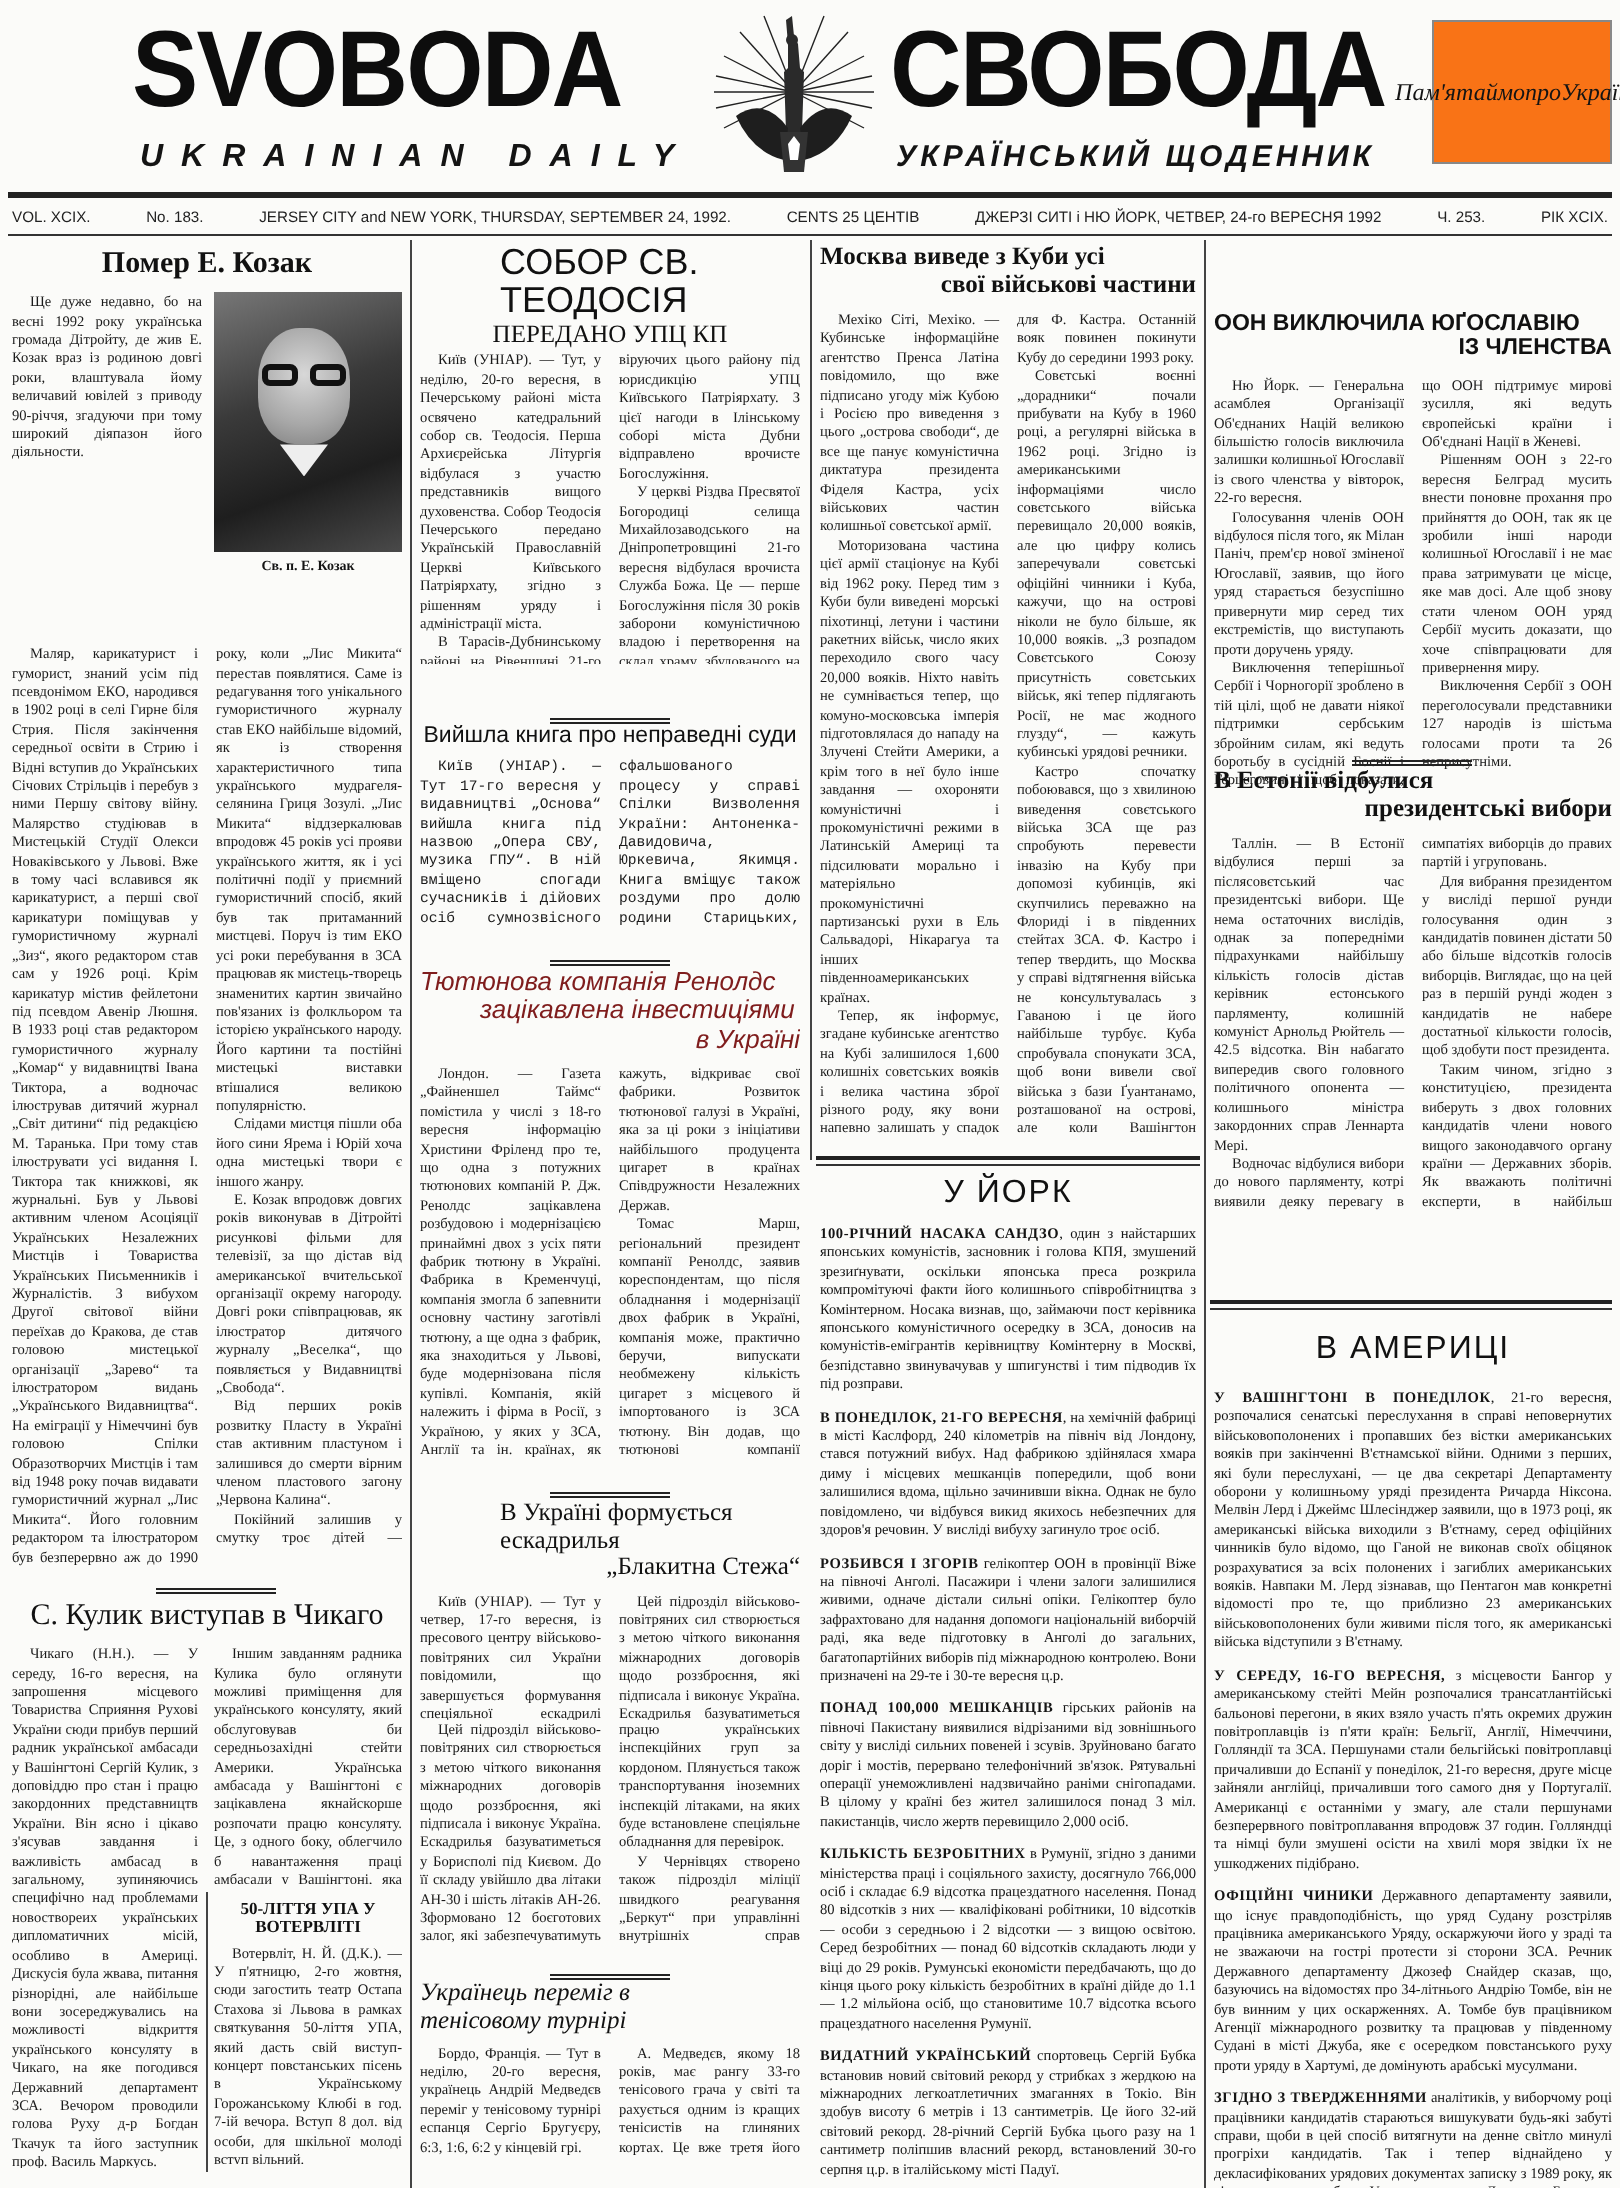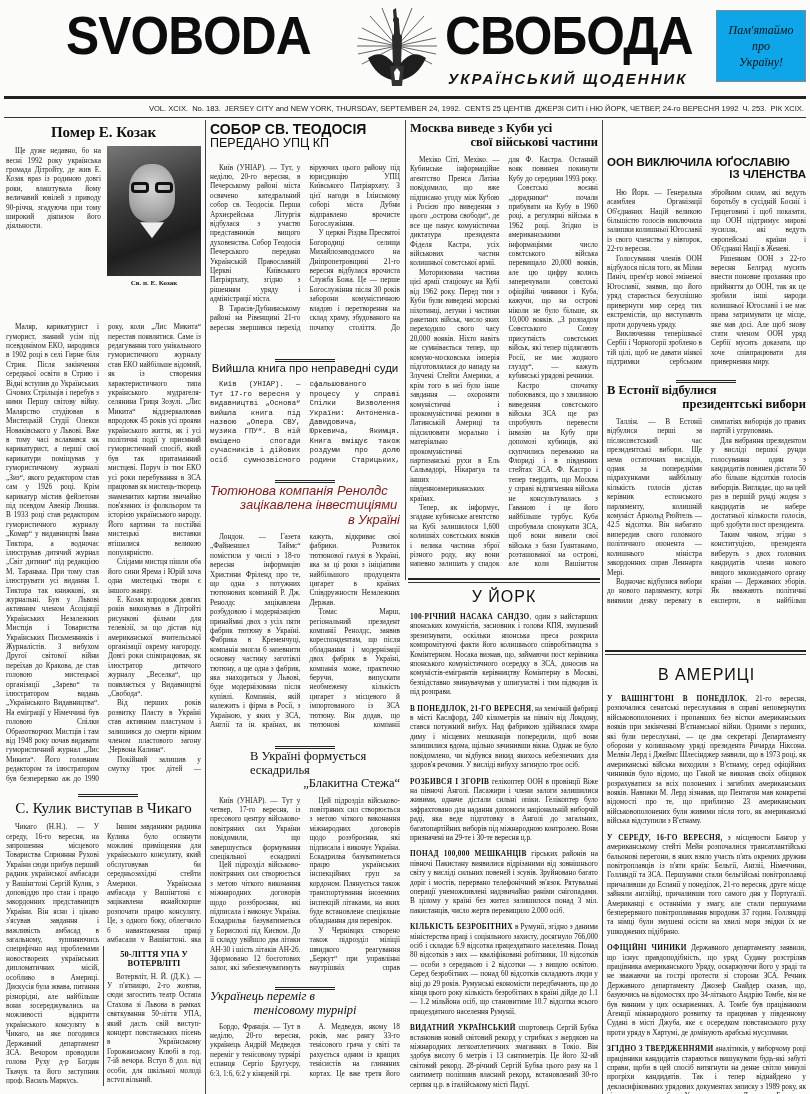--- a/index.html
+++ b/index.html
@@ -6,26 +6,26 @@
   html, body { width: 810px; height: 1094px; background: #fbfbf9; overflow: hidden; }
   body { font-family: "Liberation Serif", serif; color: #141414; position: relative; }
 
   
   .masthead { position: absolute; left: 0; top: 0; width: 810px; height: 95px; }
   .title-latin { position: absolute; left: 66px; top: 8px; font-family: "Liberation Sans", sans-serif; font-weight: bold; font-size: 54px; letter-spacing: -1px; transform: scaleX(0.92); transform-origin: left top; line-height: 1; color: #0d0d0d; }
   .title-cyr { position: absolute; left: 445px; top: 8px; font-family: "Liberation Sans", sans-serif; font-weight: bold; font-size: 54px; letter-spacing: -1px; transform: scaleX(0.92); transform-origin: left top; line-height: 1; color: #0d0d0d; }
   .sub-latin { position: absolute; left: 70px; top: 70px; font-family: "Liberation Sans", sans-serif; font-style: italic; font-weight: bold; font-size: 16px; letter-spacing: 9px; }
   .sub-cyr { position: absolute; left: 448px; top: 70px; font-family: "Liberation Sans", sans-serif; font-style: italic; font-weight: bold; font-size: 15px; letter-spacing: 2px; }
   .emblem { position: absolute; left: 352px; top: 6px; width: 90px; height: 84px; }
-  .remember-box { position: absolute; left: 716px; top: 10px; width: 90px; height: 72px; border: 1px solid #888; display: flex; flex-direction: column; align-items: center; justify-content: center; font-style: italic; font-size: 12px; line-height: 1.35; text-align: center; background: #0ea5e9; }
+  .remember-box { position: absolute; left: 716px; top: 10px; width: 90px; height: 72px; border: 1px solid #888; display: flex; flex-direction: row; align-items: center; justify-content: center; font-style: italic; font-size: 12px; line-height: 1.35; text-align: center; background: #f97316; }
 
   .rule-thick { position: absolute; left: 4px; width: 802px; height: 3px; background: #222; }
   .rule-thin { position: absolute; left: 4px; width: 802px; height: 1px; background: #333; }
 
-  .dateline { position: absolute; left: 4px; top: 101px; width: 802px; height: 14px; font-family: "Liberation Sans", sans-serif; font-size: 7.6px; display: flex; justify-content: flex-end; align-items: center; color: #222; white-space: nowrap; }
+  .dateline { position: absolute; left: 4px; top: 101px; width: 802px; height: 14px; font-family: "Liberation Sans", sans-serif; font-size: 7.6px; display: flex; justify-content: space-between; align-items: center; color: #222; white-space: nowrap; }
   .dateline span { padding: 0 2px; }
 
   
   .col { position: absolute; overflow: hidden; }
   .vrule { position: absolute; width: 1px; background: #444; }
 
   .hl { font-family: "Liberation Serif", serif; font-weight: bold; color: #111; line-height: 1.08; }
   .hl-sans { font-family: "Liberation Sans", sans-serif; font-weight: bold; color: #111; line-height: 1.08; }
   .hl-italic-sans { font-family: "Liberation Sans", sans-serif; font-style: italic; color: #7f1d1d; line-height: 1.1; }
   .hl-italic-serif { font-family: "Liberation Serif", serif; font-style: italic; color: #111; line-height: 1.1; }
@@ -44,20 +44,21 @@
   .photo-glasses { position: absolute; left: 24px; top: 36px; width: 42px; height: 11px; display: flex; justify-content: space-between; }
   .photo-glasses i { display: block; width: 18px; height: 11px; border: 3px solid #111; border-radius: 4px; }
   .photo-collar { position: absolute; left: 33px; top: 76px; width: 24px; height: 16px; background: #eee; clip-path: polygon(0 0, 100% 0, 50% 100%); }
   .caption { font-size: 7px; font-weight: bold; text-align: center; margin-top: 3px; }
 </style>
 </head>
 <body>
 
 <div class="masthead">
   <div class="title-latin">SVOBODA</div>
+  <div class="sub-latin">UKRAINIAN DAILY</div>
 
   <svg class="emblem" viewBox="0 0 90 84">
     <g stroke="#222" stroke-width="0.7" fill="none">
       <line x1="45" y1="40" x2="5" y2="40"></line>
         <line x1="45" y1="40" x2="85" y2="40"></line>
       <line x1="45" y1="40" x2="10" y2="22"></line>
         <line x1="45" y1="40" x2="80" y2="22"></line>
       <line x1="45" y1="40" x2="18" y2="10"></line>
         <line x1="45" y1="40" x2="72" y2="10"></line>
       <line x1="45" y1="40" x2="10" y2="58"></line>
@@ -146,22 +147,22 @@
       <div style="position:absolute; left:-4px; top:124px; width:1px; height:140px; background:#444;"></div>
       <div class="hl" style="font-size:8.5px; text-align:center; margin:8px 0 3px;">50-ЛІТТЯ УПА У ВОТЕРВЛІТІ</div>
       <div class="body-text" style="height:110px; overflow:hidden;">
         <p>Вотервліт, Н. Й. (Д.К.). — У п'ятницю, 2-го жовтня, сюди загостить театр Остапа Стахова зі Львова в рамках святкування 50-ліття УПА, який дасть свій виступ-концерт повстанських пісень в Українському Горожанському Клюбі в год. 7-ій вечора. Вступ 8 дол. від особи, для шкільної молоді вступ вільний.</p>
       </div>
     </div>
   </div>
 </div>
 
 <div class="col" style="left:210px; top:122px; width:190px; height:210px;">
-  <div class="hl-sans" style="font-size:14px; font-weight:bold;">СОБОР СВ. ТЕОДОСІЯ</div>
-  <div class="hl-sans" style="font-size:12.5px; font-weight:normal; text-align:left; margin-bottom:12px;">ПЕРЕДАНО УПЦ КП</div>
+  <div class="hl-sans" style="font-size:18px; font-weight:normal;margin-left:40px;">СОБОР СВ. ТЕОДОСІЯ</div>
+  <div class="hl-sans" style="font-size:12.5px; font-weight:normal; text-align:center; margin-bottom:1px;font-family:Liberation Serif, serif;">ПЕРЕДАНО УПЦ КП</div>
   <div class="body-text two-col" style="height:170px;">
     <p>Київ (УНІАР). — Тут, у неділю, 20-го вересня, в Печерському районі міста освячено катедральний собор св. Теодосія. Перша Архиєрейська Літургія відбулася з участю представників вищого духовенства. Собор Теодосія Печерського передано Українській Православній Церкві Київського Патріярхату, згідно з рішенням уряду і адміністрації міста.</p>
     <p>В Тарасів-Дубнинському районі на Рівенщині 21-го вересня звершився перехід віруючих цього району під юрисдикцію УПЦ Київського Патріярхату. З цієї нагоди в Ілінському соборі міста Дубни відправлено врочисте Богослужіння.</p>
     <p>У церкві Різдва Пресвятої Богородиці селища Михайлозаводського на Дніпропетровщині 21-го вересня відбулася врочиста Служба Божа. Це — перше Богослужіння після 30 років заборони комуністичною владою і перетворення на склад храму, збудованого на початку століття. До реставрованої церкви завітали гості з Нікополя, Кривого Рогу та навколишніх сіл. Службу Божу відправили Владики і священики УПЦ КП.</p>
 
   </div>
 </div>
 <div class="separator" style="position:absolute; left:275px; top:355px;"></div>
 
 <div class="col" style="left:210px; top:362px; width:190px; height:112px;">
@@ -196,21 +197,21 @@
 <div class="col" style="left:210px; top:860px; width:190px; height:120px;">
   <div class="body-text two-col" style="height:120px;">
     <p>Цей підрозділ військово-повітряних сил створюється з метою чіткого виконання міжнародних договорів щодо роззброєння, які підписала і виконує Україна. Ескадрилья базуватиметься у Борисполі під Києвом. До її складу увійшло два літаки АН-30 і шість літаків АН-26. Зформовано 12 боєготових залог, які забезпечуватимуть працю українських інспекційних груп за кордоном. Плянується також транспортування іноземних інспекцій літаками, на яких буде встановлене спеціяльне обладнання для перевірок.</p>
     <p>У Чернівцях створено також підрозділ міліції швидкого реагування „Беркут“ при управлінні внутрішніх справ Чернівецької области. Характерними особливостями його праці є високий рівень боївої готовости, мобільність і спроможність діяти в екстремних ситуаціях. Бійці „Беркута“ забезпечені спеціяльним озброєнням та засобами індивідуального захисту.</p>
   </div>
 </div>
 <div class="separator" style="position:absolute; left:275px; top:983px;"></div>
 
 <div class="col" style="left:210px; top:990px; width:190px; height:104px;">
   <div class="hl-italic-serif" style="font-size:12.5px;">Українець переміг в</div>
-  <div class="hl-italic-serif" style="font-size:12.5px; text-align:center; margin-bottom:4px;">тенісовому турнірі</div>
+  <div class="hl-italic-serif" style="font-size:12.5px; text-align:left; margin-bottom:4px;">тенісовому турнірі</div>
   <div class="body-text two-col" style="height:62px;">
     <p>Бордо, Франція. — Тут в неділю, 20-го вересня, українець Андрій Медведєв переміг у тенісовому турнірі еспанця Сергіо Бругуєру, 6:3, 1:6, 6:2 у кінцевій грі.</p>
     <p>А. Медведєв, якому 18 років, має рангу 33-го тенісового грача у світі та рахується одним із кращих тенісистів на глиняних кортах. Це вже третя його перемога цього року на глиняних кортах, перша була у Ґенуї в Італії, друга в Штутгарті у Німеччині.</p>
   </div>
 </div>
 
 <div class="col" style="left:410px; top:122px; width:188px; height:455px;">
   <div class="hl" style="font-size:12.5px;">Москва виведе з Куби усі</div>
   <div class="hl" style="font-size:12.5px; text-align:right; margin-bottom:6px;">свої військові частини</div>
   <div class="body-text two-col" style="height:415px;">
@@ -236,20 +237,21 @@
 </div>
 
 <div class="col" style="left:607px; top:122px; width:199px; height:250px;margin-top:34px;">
   <div class="hl-sans" style="font-size:11.5px;">ООН ВИКЛЮЧИЛА ЮҐОСЛАВІЮ</div>
   <div class="hl-sans" style="font-size:11.5px; text-align:right; margin-bottom:7px;">ІЗ ЧЛЕНСТВА</div>
   <div class="body-text two-col" style="height:212px;">
     <p>Ню Йорк. — Генеральна асамблея Організації Об'єднаних Націй великою більшістю голосів виключила залишки колишньої Югославії із свого членства у вівторок, 22-го вересня.</p>
     <p>Голосування членів ООН відбулося після того, як Мілан Паніч, прем'єр нової зміненої Югославії, заявив, що його уряд старається безуспішно привернути мир серед тих екстремістів, що виступають проти доручень уряду.</p>
     <p>Виключення теперішньої Сербії і Чорногорії зроблено в тій цілі, щоб не давати ніякої підтримки сербським збройним силам, які ведуть боротьбу в сусідній Боснії і Герцеговині і щоб показати, що ООН підтримує мирові зусилля, які ведуть європейські країни і Об'єднані Нації в Женеві.</p>
     <p>Рішенням ООН з 22-го вересня Белград мусить внести поновне прохання про прийняття до ООН, так як це зробили інші народи колишньої Югославії і не має права затримувати це місце, яке мав досі. Але щоб знову стати членом ООН уряд Сербії мусить доказати, що хоче співпрацювати для привернення миру.</p>
+    <p>Виключення Сербії з ООН переголосували представники 127 народів із шістьма голосами проти та 26 неприсутніми.</p>
 
   </div>
 </div>
 <div class="separator" style="position:absolute; left:676px; top:376px;"></div>
 
 <div class="col" style="left:607px; top:384px; width:199px; height:232px;">
   <div class="hl" style="font-size:12.5px;">В Естонії відбулися</div>
   <div class="hl" style="font-size:12.5px; text-align:right; margin-bottom:6px;">президентські вибори</div>
   <div class="body-text two-col" style="height:196px;">
     <p>Таллін. — В Естонії відбулися перші за післясовєтський час президентські вибори. Ще нема остаточних вислідів, однак за попередніми підрахунками найбільшу кількість голосів дістав керівник естонського парляменту, колишній комуніст Арнольд Рюйтель — 42.5 відсотка. Він набагато випередив свого головного політичного опонента — колишнього міністра закордонних справ Леннарта Мері.</p>

